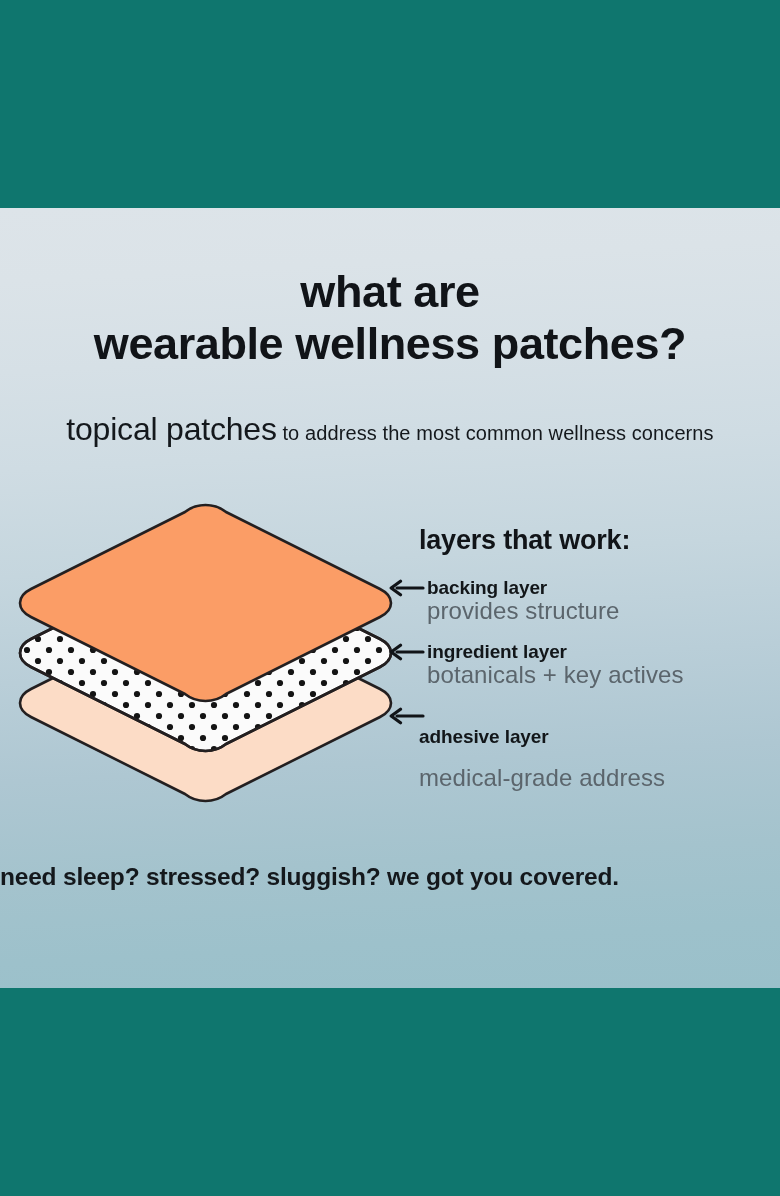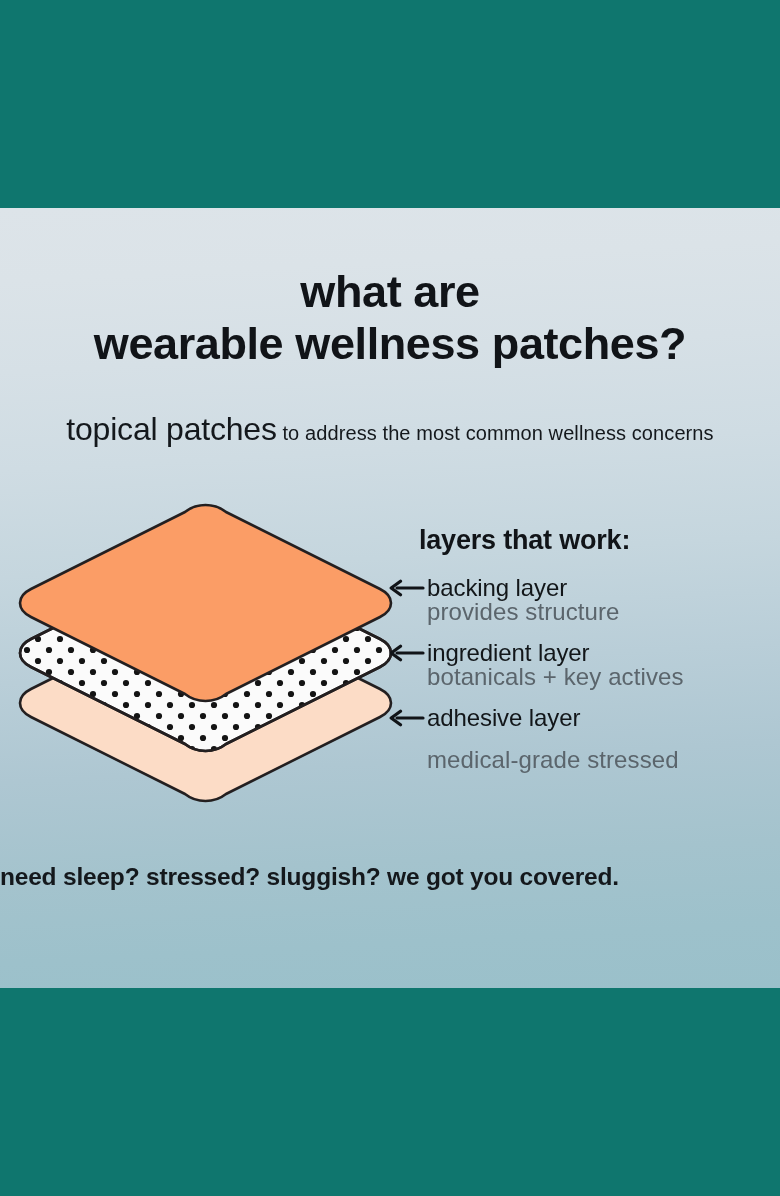--- a/index.html
+++ b/index.html
@@ -102,33 +102,33 @@
     font-size:27px;
     color:#111418;
     letter-spacing:-0.2px;
     margin-bottom:20px;
   }
   .legend-row {
     display:flex;
     align-items:flex-start;
     margin-bottom:17px;
   }
-  .legend-row:last-child { margin-bottom:0; }
+  .legend-row:last-child { margin-bottom:0;flex-direction:column; }
   .legend-arrow {
     flex:0 0 auto;
     width:38px;
     padding-top:3px;
     margin-left:-30px;
     color:#111418;
   }
   .legend-arrow svg { display:block; }
   .legend-text { flex:1 1 auto; }
   .legend-label {
-    font-weight:normal;
-    font-size:24px;
+    font-weight:bold;
+    font-size:19px;
     color:#121619;
     line-height:23px;
     letter-spacing:-0.1px;
   }
   .legend-desc {
     font-weight:normal;
     font-size:24px;
     color:#5b656c;
     line-height:24px;
     letter-spacing:0.1px;
@@ -237,21 +237,21 @@
       <div class="legend-row">
         <span class="legend-arrow">
           <svg width="36" height="18" viewBox="0 0 36 18" xmlns="http://www.w3.org/2000/svg">
             <path d="M34 9 H8" stroke="#111418" stroke-width="3.2" stroke-linecap="round" fill="none"></path>
             <path d="M11.5 2.2 L2.2 9 L11.5 15.8" stroke="#111418" stroke-width="3.2" stroke-linecap="round" stroke-linejoin="round" fill="none"></path>
           </svg>
         </span>
         <span class="legend-text">
           <span class="legend-label">adhesive layer</span><br>
           <br>
-          <span class="legend-desc">medical-grade stressed</span>
+          <span class="legend-desc">medical-grade address</span>
         </span>
       </div>
 
     </div>
 
     <div id="tagline">need sleep? stressed? sluggish? we got you covered.</div>
 
   </div>
 
 </div>

